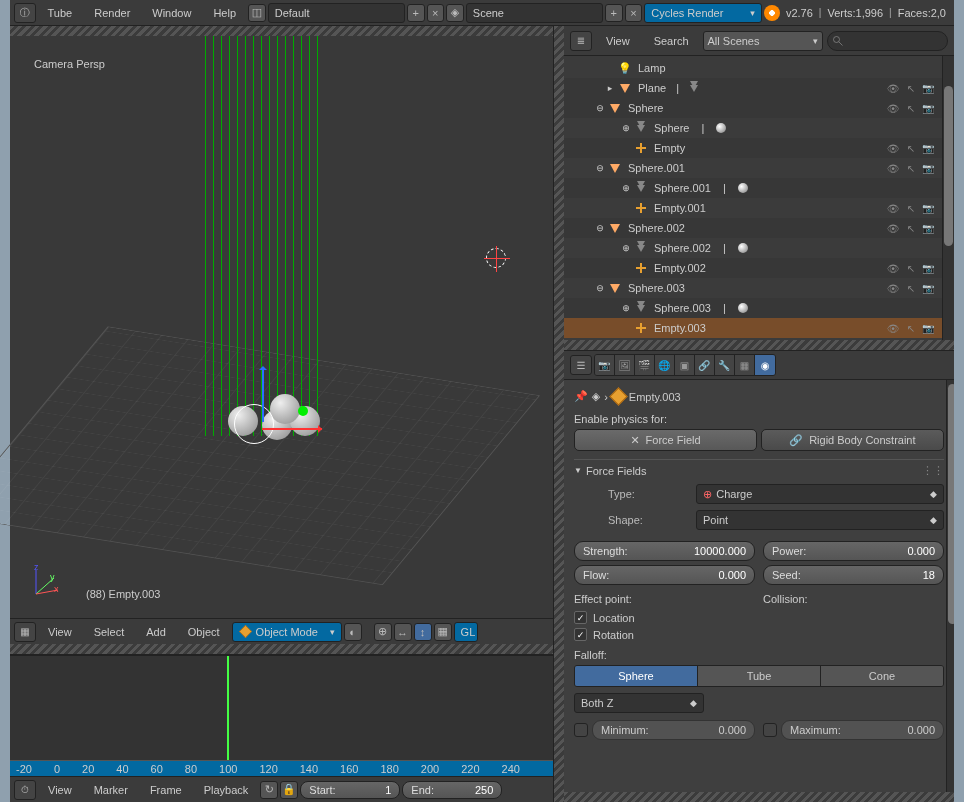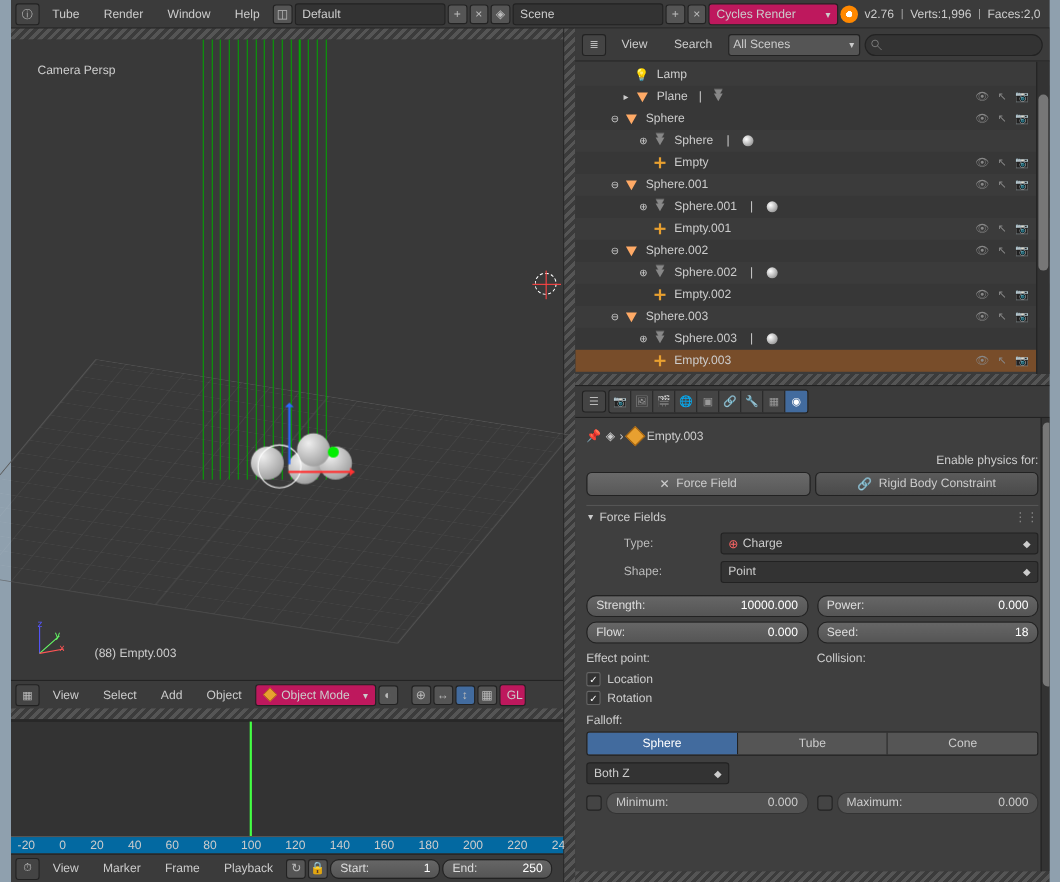--- a/index.html
+++ b/index.html
@@ -2,28 +2,28 @@
 <html><head>
 <meta charset="utf-8">
 <style>
 * { margin:0; padding:0; box-sizing:border-box; font-family:Arial,Helvetica,sans-serif; font-size:11px; color:#ccc; -webkit-user-select:none; user-select:none;}
 body { background:#8fa0ae; width:964px; height:802px; overflow:hidden; position:relative;}
 .window { position:absolute; left:10px; top:0; width:944px; height:802px; background:#393939; box-shadow:inset 0 0 0 1px #222;}
 
 .topmenu { height:26px; background:#3b3b3b; border-bottom:1px solid #222; display:flex; align-items:center; padding:0 4px; gap:2px;}
 .menu-icon-btn { width:22px; height:20px; background:#444; border:1px solid #222; border-radius:3px; display:flex; align-items:center; justify-content:center; color:#bbb; font-size:10px;}
 .menu-item { padding:4px 10px; border-radius:3px;}
-.pill { height:20px; background:#be185d; border:1px solid #222; border-radius:3px; display:flex; align-items:center; padding:0 6px; gap:4px;}
+.pill { height:20px; background:#0369a1; border:1px solid #222; border-radius:3px; display:flex; align-items:center; padding:0 6px; gap:4px;}
 .pill.dark { background:#333;}
 .smallbtn { width:18px; height:18px; background:#555; border:1px solid #222; border-radius:3px; display:flex; align-items:center; justify-content:center; font-size:11px; color:#bbb;}
 .stats { margin-left:auto; display:flex; align-items:center; gap:6px; color:#aaa; font-size:10px; padding-right:4px;}
 .blender-icon { width:16px;height:16px; border-radius:50%; background:radial-gradient(circle at 50% 50%, #fff 25%, #f80 26%);}
 
 .split { position:absolute; top:26px; bottom:0; left:0; right:0; display:flex;}
-.left { width:503px; display:flex; flex-direction:column; border-right:1px solid #222;}
+.left { width:544px; display:flex; flex-direction:column; border-right:1px solid #222;}
 .right { flex:1; display:flex; flex-direction:column;}
 
 .view3d { flex:1; background:#393939; position:relative;}
 .view-label { position:absolute; left:24px; top:22px; color:#ccc;}
 .obj-label { position:absolute; left:76px; bottom:18px; color:#ccc;}
 .axis { position:absolute; left:22px; bottom:20px; width:30px; height:30px;}
 .axis span { position:absolute; font-size:9px;}
 .cursor3d { position:absolute; width:20px; height:20px; border:1px dashed #fff; border-radius:50%;}
 .cursor3d::before,.cursor3d::after { content:''; position:absolute; background:#f44;}
 .cursor3d::before { left:50%; top:-3px; width:1px; height:26px;}
@@ -65,21 +65,21 @@
 
 .props-bar { height:30px; background:#3b3b3b; border-top:1px solid #222; border-bottom:1px solid #222; display:flex; align-items:center; gap:2px; padding:0 6px;}
 .tab-icon { width:20px; height:20px; background:#444; border:1px solid #222; border-radius:3px; display:flex; align-items:center; justify-content:center; font-size:10px; color:#999;}
 .tab-icon.active { background:#426b9e; color:#fff;}
 .tab-group { display:flex; border:1px solid #222; border-radius:3px; overflow:hidden;}
 .tab-group .tab-icon { border:none; border-right:1px solid #222; border-radius:0;}
 .tab-group .tab-icon:last-child { border-right:none;}
 .props { flex:1; background:#3f3f3f; overflow:hidden; padding:6px 10px; position:relative;}
 .breadcrumb { display:flex; align-items:center; gap:4px; padding:4px 0 10px;}
 .cube-icon { width:13px;height:13px; background:#e8a030; transform:rotate(45deg); border:1px solid #a06010;}
-.enable-row { color:#ccc; margin-bottom:4px;text-align:right;}
+.enable-row { color:#ccc; margin-bottom:4px;}
 .bigbtn-row { display:flex; gap:4px; margin-bottom:8px;}
 .bigbtn { flex:1; height:22px; background:linear-gradient(#5b5b5b,#4a4a4a); border:1px solid #222; border-radius:5px; display:flex; align-items:center; justify-content:center; gap:6px; color:#eee;}
 .bigbtn.on { background:linear-gradient(#6a6a6a,#585858);}
 .panel-header { display:flex; align-items:center; gap:4px; color:#eee; padding:4px 0; border-top:1px solid #555;}
 .panel-header .tri { font-size:8px;}
 .form-row { display:flex; align-items:center; gap:8px; padding:3px 0;margin-left:34px;}
 .form-row .flab { width:80px; color:#bbb;}
 .dropdown { flex:1; height:20px; background:#333; border:1px solid #222; border-radius:3px; display:flex; align-items:center; padding:0 6px; gap:4px; color:#ddd;}
 .dropdown .caret { margin-left:auto; font-size:9px;}
 .two-col { display:flex; gap:8px; padding:2px 0;}

